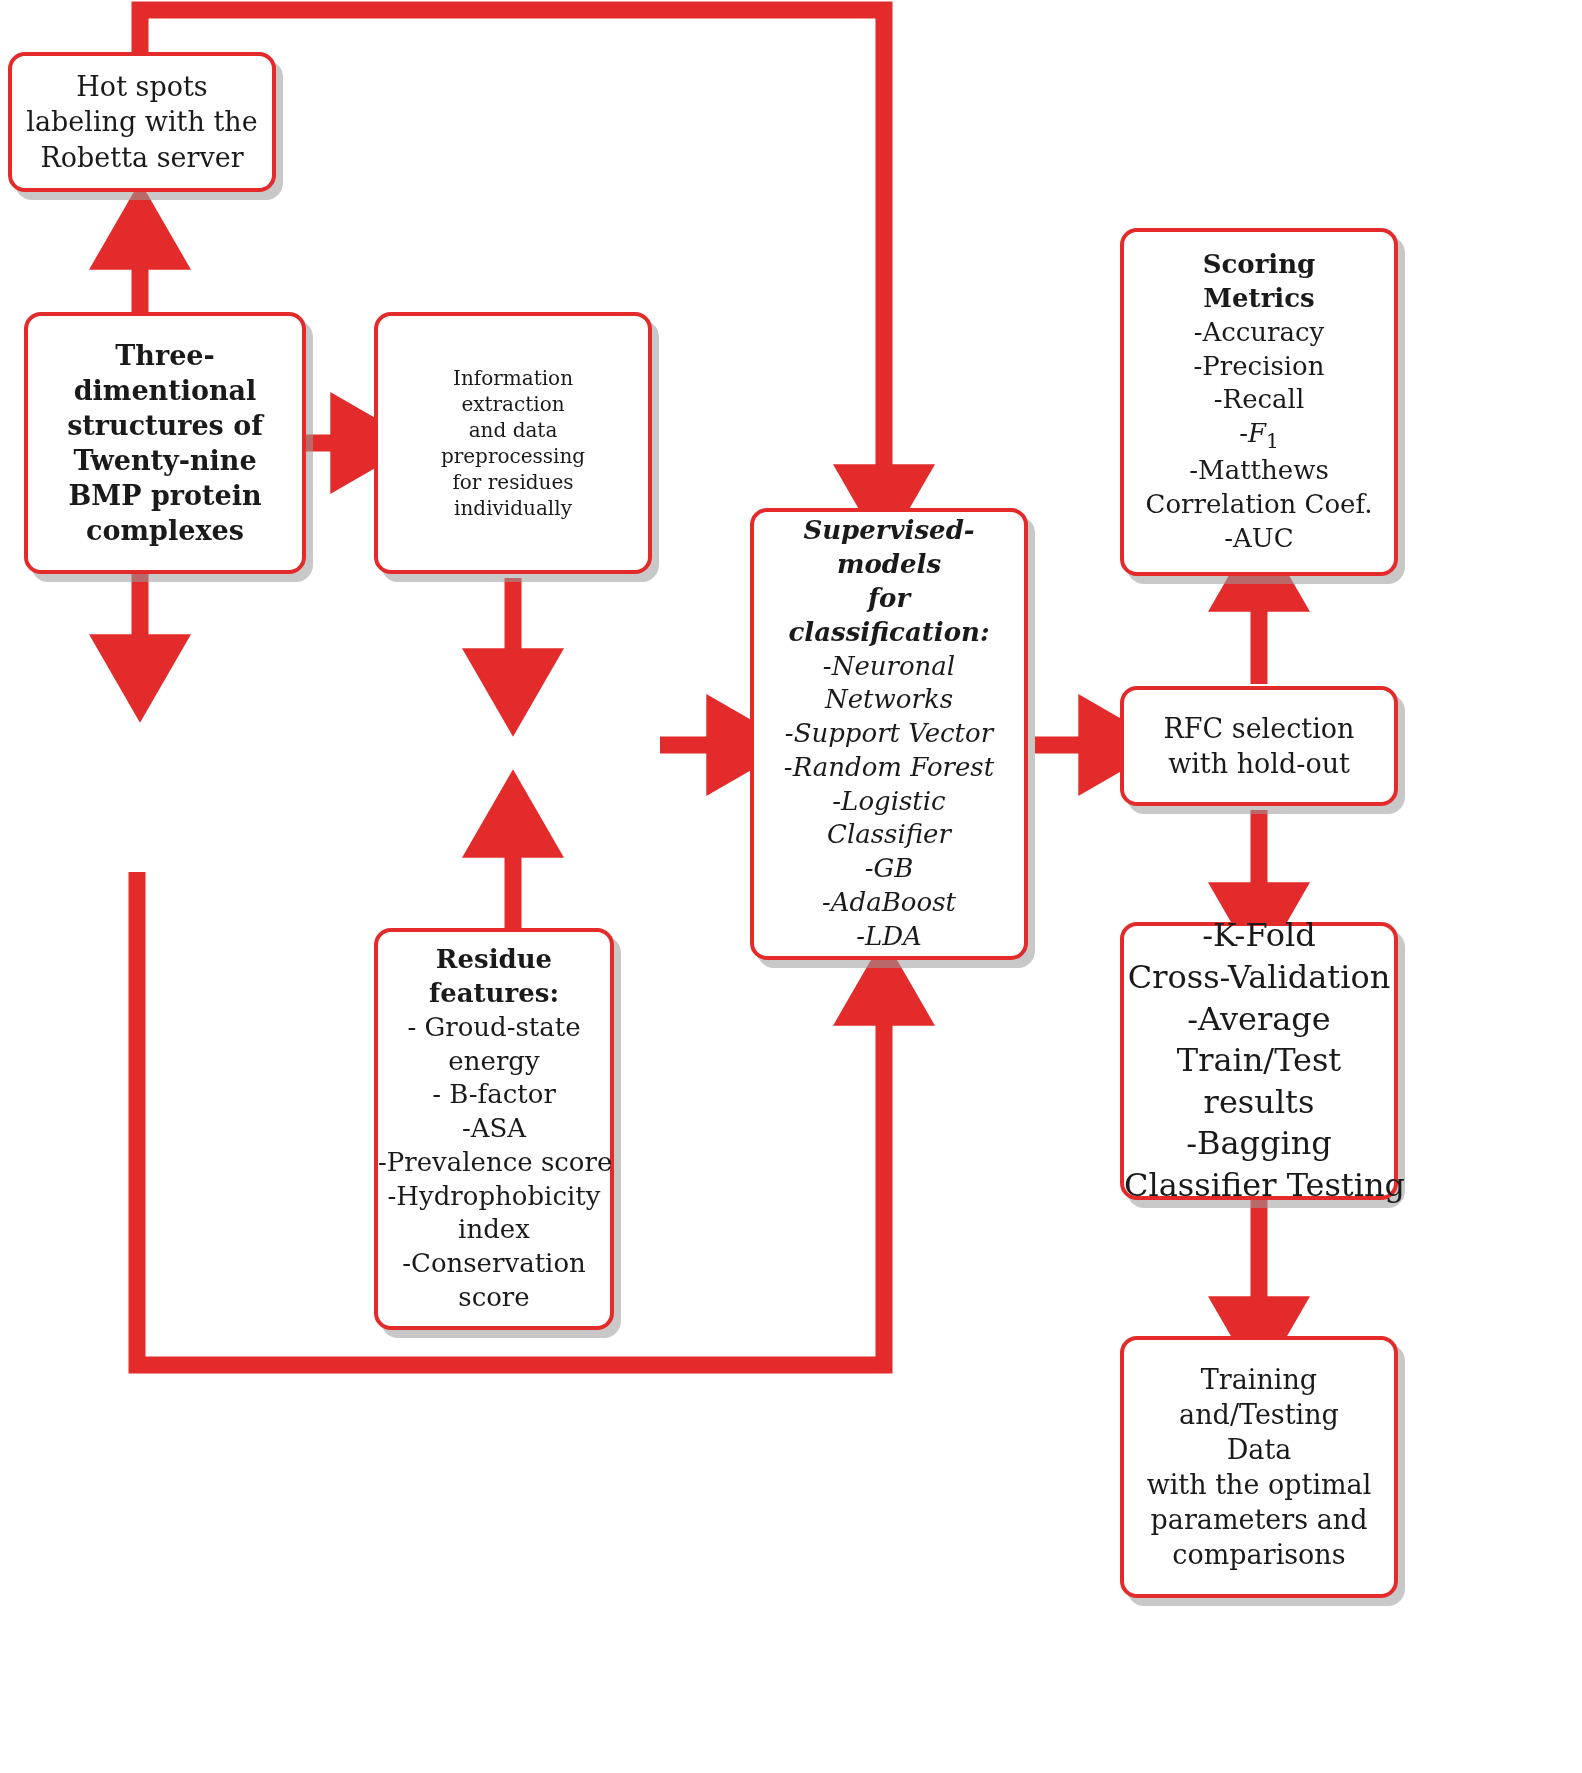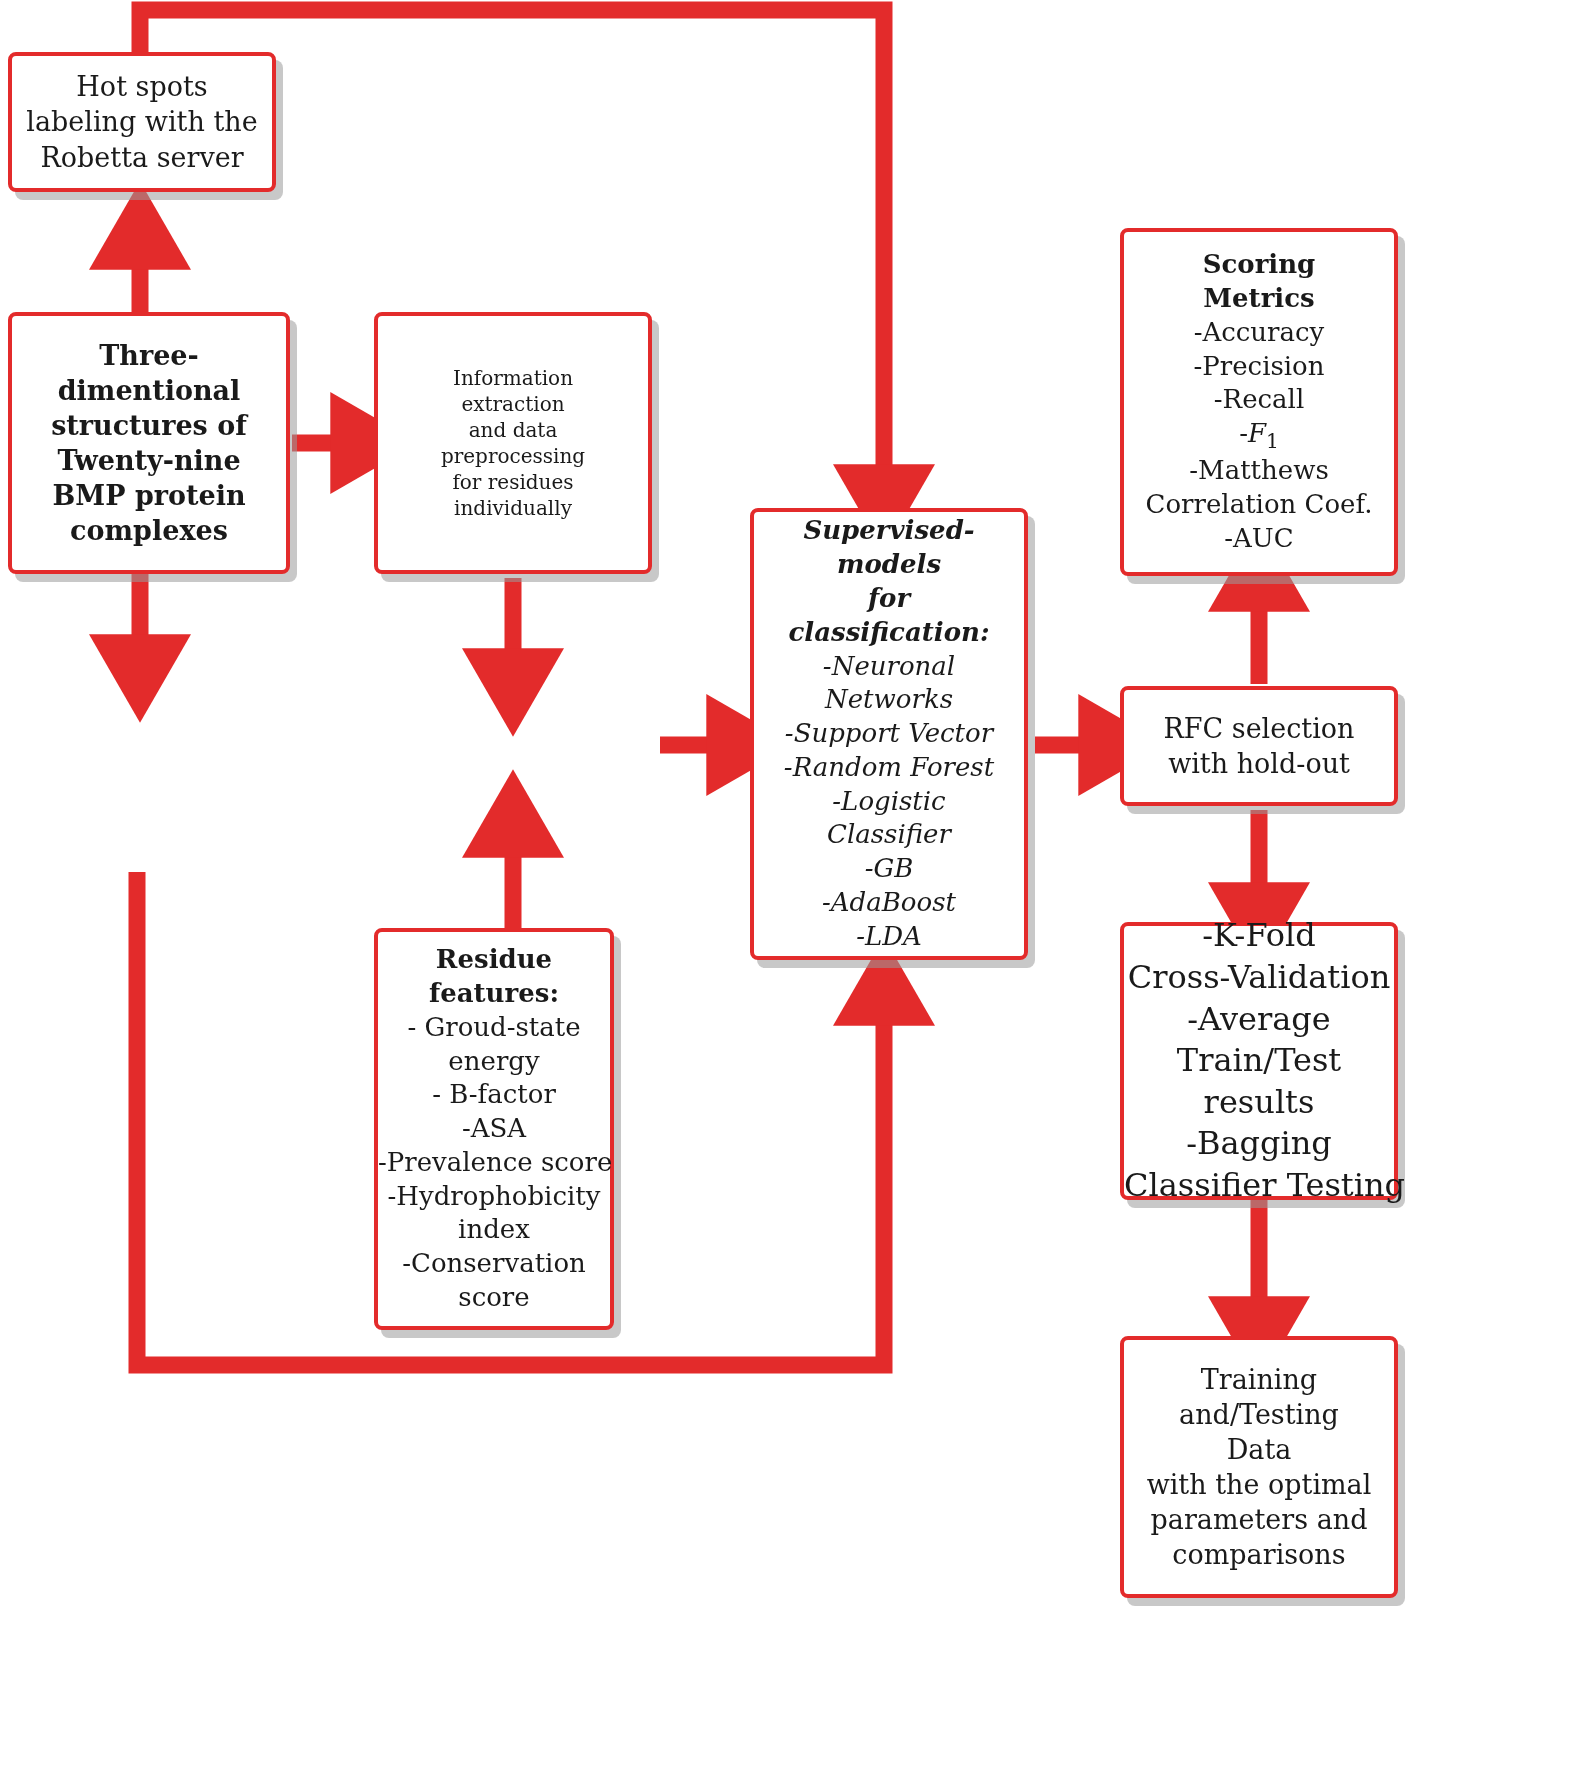--- a/index.html
+++ b/index.html
@@ -2,21 +2,21 @@
 <html><head>
 <meta charset="utf-8">
 <style>
   html,body{margin:0;padding:0;background:#ffffff;}
   body{width:1582px;height:1773px;position:relative;overflow:hidden;
        font-family:"DejaVu Serif","Liberation Serif",serif;color:#1a1a1a;}
   #canvas{position:absolute;inset:0;width:1582px;height:1773px;}
   svg.arrows{position:absolute;left:0;top:0;width:1582px;height:1773px;pointer-events:none;}
 
   .node{position:absolute;box-sizing:border-box;background:#ffffff;
-        border:4px solid #E32B2B;border-radius:8px;
+        border:4px solid #E32B2B;border-radius:17px;
         box-shadow:7px 8px 0 0 rgba(155,155,155,0.55);
         display:flex;align-items:center;justify-content:center;z-index:3;}
   .node .inner{width:100%;text-align:center;line-height:1.30;}
   .ln{display:block;white-space:nowrap;}
   .b{font-weight:bold;}
   .sub{font-size:0.78em;vertical-align:-0.28em;}
   .it{font-style:italic;}
 </style>
 </head>
 <body>
@@ -58,21 +58,21 @@
   </svg>
 
   <div class="node" style="left:8px;top:52px;width:268px;height:140px;font-size:27px;">
     <div class="inner">
       <span class="ln">Hot spots</span>
       <span class="ln">labeling with the</span>
       <span class="ln">Robetta server</span>
     </div>
   </div>
 
-  <div class="node" style="left:8px;top:312px;width:282px;height:262px;font-size:27px;align-items:center;">
+  <div class="node" style="left:24px;top:312px;width:282px;height:262px;font-size:27px;align-items:center;">
     <div class="inner b">
       <span class="ln">Three-</span>
       <span class="ln">dimentional</span>
       <span class="ln">structures of</span>
       <span class="ln">Twenty-nine</span>
       <span class="ln">BMP protein</span>
       <span class="ln">complexes</span>
     </div>
   </div>
 

